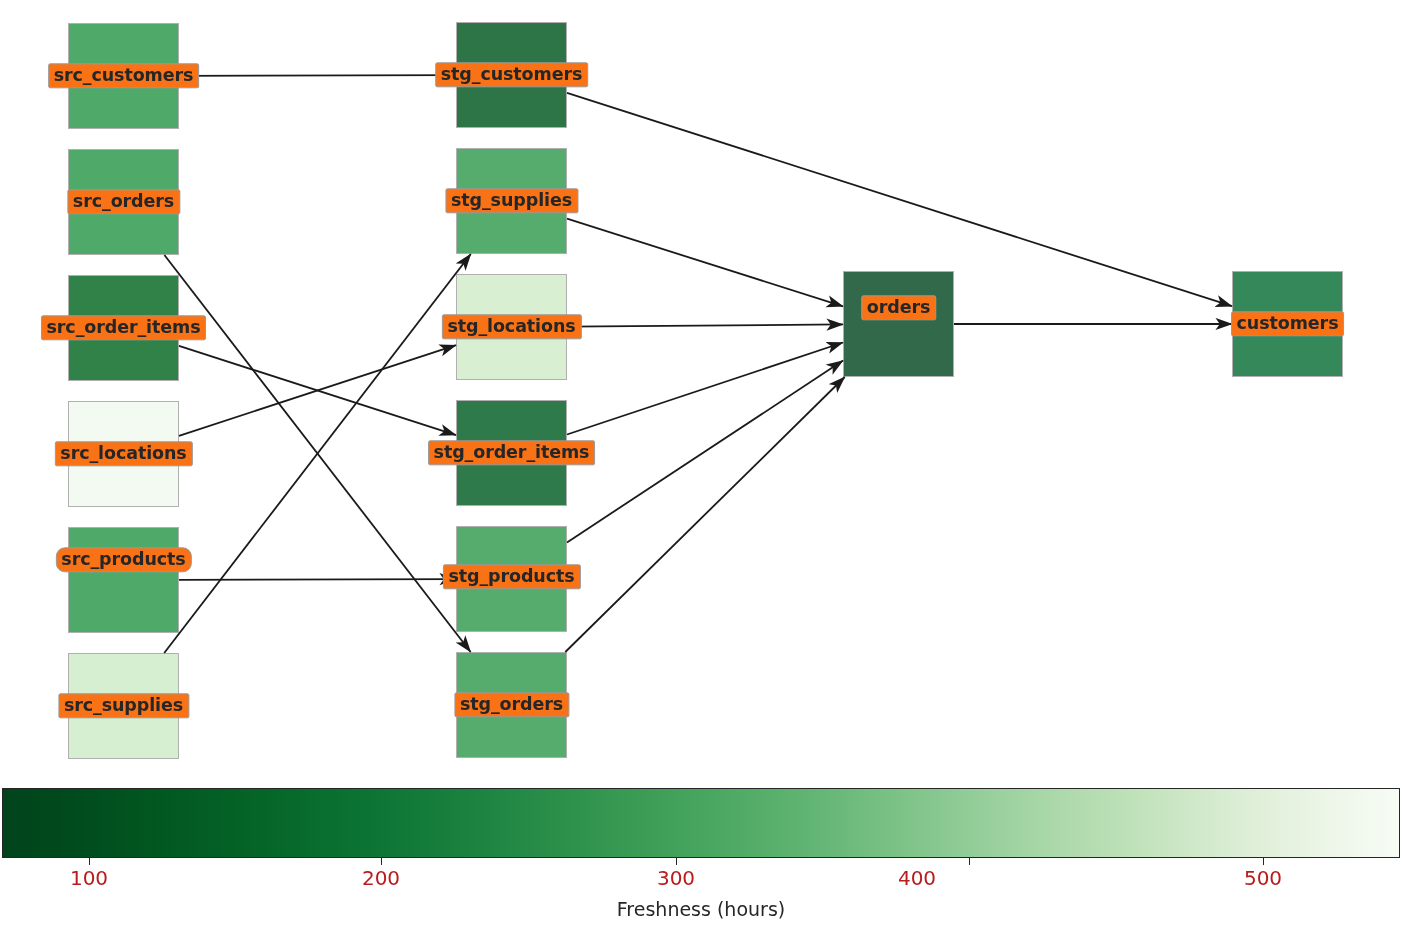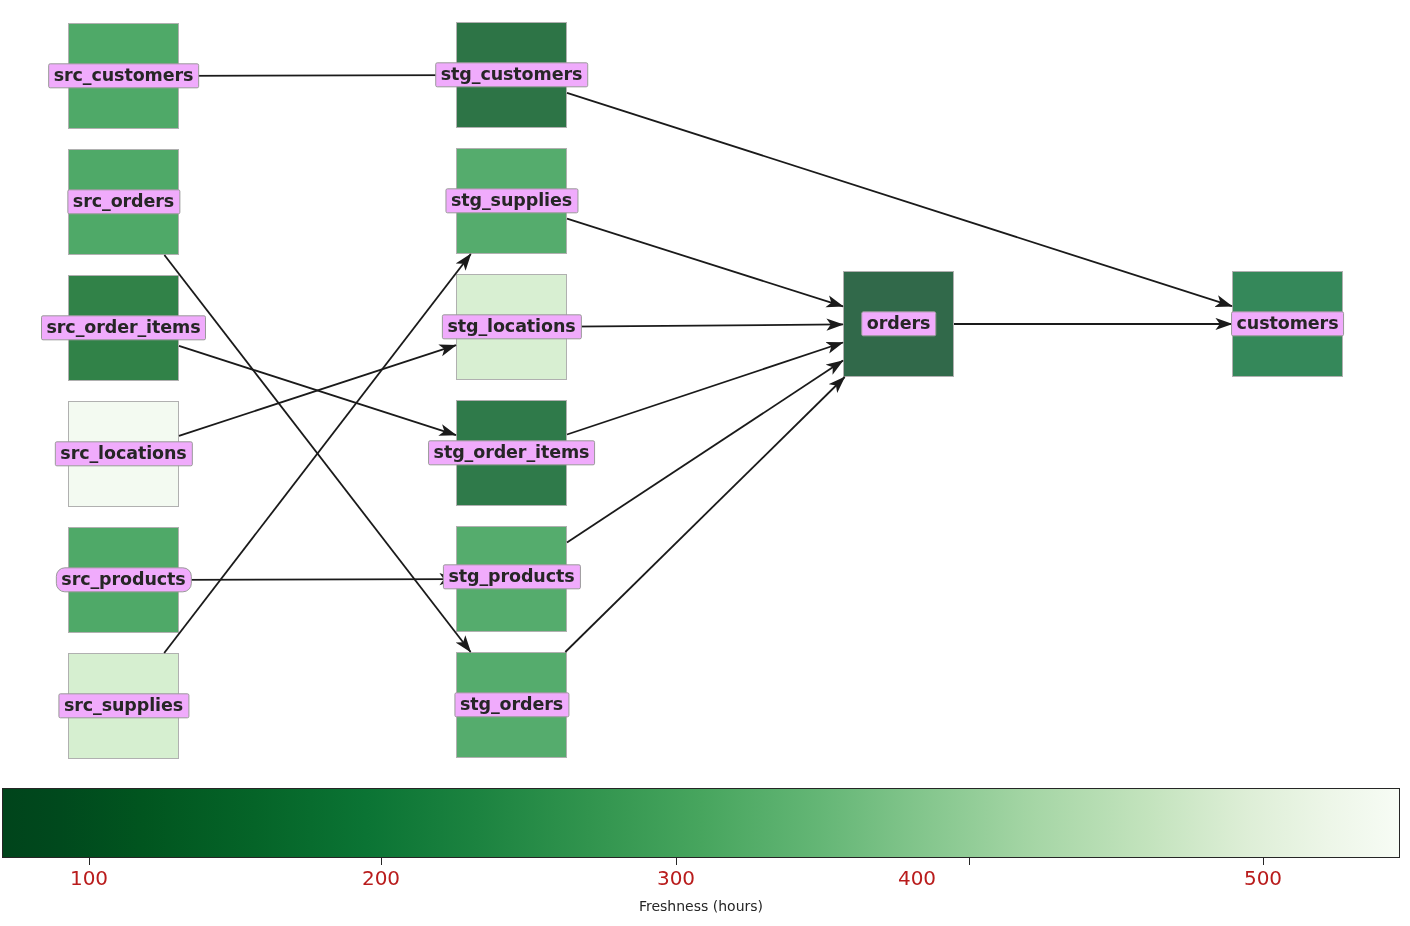--- a/index.html
+++ b/index.html
@@ -7,21 +7,21 @@
   #stage{position:relative;width:1410px;height:926px;background:#ffffff;}
 
   svg.layer{position:absolute;left:0;top:0;width:1410px;height:926px;overflow:visible;}
   svg.edges{z-index:2;}
 
   .node{position:absolute;box-sizing:border-box;border:1px solid #b0b0b0;z-index:1;}
 
   .nodelabel{
     position:absolute;z-index:5;
     transform:translate(-50%,-50%);
-    background:#f0abfc;
+    background:#f97316;
     border:1px solid #9a9a9a;
     border-radius:2px;
     padding:2px 5px 3px 5px;
     font-size:17.5px;
     font-weight:bold;
     color:#262626;
     white-space:nowrap;
     line-height:1.05;
     letter-spacing:-0.1px;
     font-family:"DejaVu Sans","Liberation Sans",sans-serif;
@@ -42,21 +42,21 @@
     position:absolute;
     transform:translateX(-50%);
     font-size:20px;
     color:#b91c1c;
     font-family:"DejaVu Sans","Liberation Sans",sans-serif;
     white-space:nowrap;
   }
   .cblabel{
     position:absolute;
     transform:translateX(-50%);
-    font-size:14px;
+    font-size:19px;
     color:#262626;
     font-family:"DejaVu Sans","Liberation Sans",sans-serif;
     white-space:nowrap;
   }
 </style>
 </head>
 <body>
 
 <div id="stage">
 
@@ -98,29 +98,29 @@
         <line x1="565.3" y1="652.0" x2="844.7" y2="377.0" stroke="#1a1a1a" stroke-width="1.8" marker-end="url(#ah)"></line>
         <line x1="954.0" y1="324.0" x2="1232.0" y2="324.0" stroke="#1a1a1a" stroke-width="1.8" marker-end="url(#ah)"></line>
       </g>
   </svg>
 
   <div id="labels-root">
       <div class="nodelabel" style="left: 123.5px; top: 76px;">src_customers</div>
       <div class="nodelabel" style="left: 123.5px; top: 202px;">src_orders</div>
       <div class="nodelabel" style="left: 123.5px; top: 328px;">src_order_items</div>
       <div class="nodelabel" style="left: 123.5px; top: 454px;">src_locations</div>
-      <div class="nodelabel" style="left: 123.5px; top: 580px; border-radius: 9px;">src_products</div>
+      <div class="nodelabel" style="left: 123.5px; top: 560px; border-radius: 9px;">src_products</div>
       <div class="nodelabel" style="left: 123.5px; top: 706px;">src_supplies</div>
       <div class="nodelabel" style="left: 511.5px; top: 75px;">stg_customers</div>
       <div class="nodelabel" style="left: 511.5px; top: 201px;">stg_supplies</div>
       <div class="nodelabel" style="left: 511.5px; top: 327px;">stg_locations</div>
       <div class="nodelabel" style="left: 511.5px; top: 453px;">stg_order_items</div>
       <div class="nodelabel" style="left: 511.5px; top: 553px; margin-top: 24px;">stg_products</div>
       <div class="nodelabel" style="left: 511.5px; top: 705px;">stg_orders</div>
-      <div class="nodelabel" style="left: 898.5px; top: 324px;">orders</div>
+      <div class="nodelabel" style="left: 898.5px; top: 308px;">orders</div>
       <div class="nodelabel" style="left: 1287.5px; top: 324px; text-align: right;">customers</div>
     </div>
 
   <div class="cbar" id="colorbar" style="left: 2px; top: 788px; width: 1398px; height: 70px; background: linear-gradient(to right, rgb(0, 68, 27) 0%, rgb(0, 73, 29) 4%, rgb(1, 85, 31) 10%, rgb(5, 100, 40) 18%, rgb(11, 116, 52) 26%, rgb(28, 131, 64) 34%, rgb(49, 148, 78) 42%, rgb(71, 165, 94) 50%, rgb(98, 181, 116) 58%, rgb(132, 198, 141) 66%, rgb(166, 214, 166) 74%, rgb(195, 227, 189) 82%, rgb(221, 238, 214) 89%, rgb(237, 246, 232) 95%, rgb(247, 252, 245) 100%);"></div>
   <div id="cbticks-root">
       <div class="cbtick" style="left: 89px; top: 858px; height: 7px;"></div>
       <div class="cbticklabel" style="left: 89px; top: 866px;">100</div>
       <div class="cbtick" style="left: 381px; top: 858px; height: 7px;"></div>
       <div class="cbticklabel" style="left: 381px; top: 866px; text-align: center;">200</div>
       <div class="cbtick" style="left: 676px; top: 858px; height: 7px;"></div>

